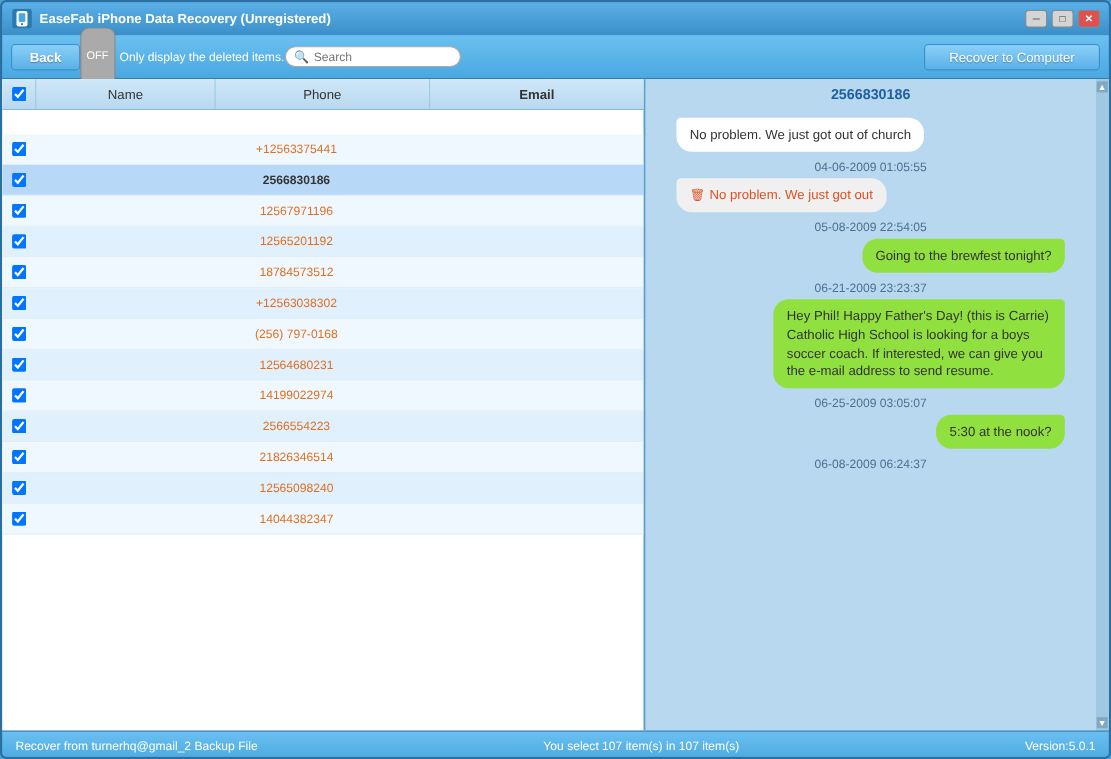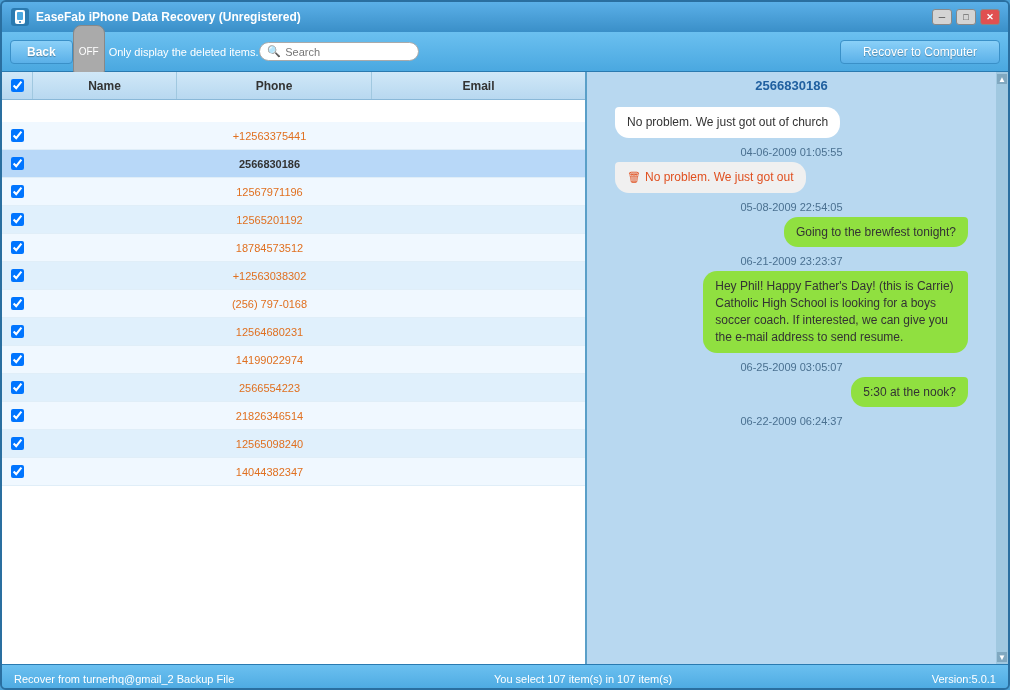--- a/index.html
+++ b/index.html
@@ -132,22 +132,22 @@
       flex-direction: column;
       background: white;
     }
     .table-header {
       display: flex;
       background: linear-gradient(to bottom, #d0e8f8, #b8d8f0);
       border-bottom: 1px solid #8ab8d8;
       height: 28px;
     }
     .col-check { width: 30px; display: flex; align-items: center; justify-content: center; }
-    .col-name { width: 145px; display: flex; align-items: center; justify-content: center; font-weight: bold; color: #333; border-left: 1px solid #a0c8e0; border-right: 1px solid #a0c8e0; }
-    .col-phone { width: 195px; display: flex; align-items: center; justify-content: center; font-weight: bold; color: #333; border-right: 1px solid #a0c8e0; }
+    .col-name { width: 164px; display: flex; align-items: center; justify-content: center; font-weight: normal; color: #333; border-left: 1px solid #a0c8e0; border-right: 1px solid #a0c8e0; }
+    .col-phone { width: 195px; display: flex; align-items: center; justify-content: center; font-weight: normal; color: #333; border-right: 1px solid #a0c8e0; }
     .col-email { flex: 1; display: flex; align-items: center; justify-content: center; font-weight: bold; color: #333; }
     .table-scroll {
       overflow-y: auto;
       flex: 1;
       margin-top: 22px;
     }
     .table-row {
       display: flex;
       align-items: center;
       height: 28px;
@@ -438,21 +438,21 @@
             <div class="chat-bubble outgoing">Going to the brewfest tonight?</div>
           </div>
           <div class="chat-timestamp">06-21-2009 23:23:37</div>
           <div class="chat-bubble-container outgoing">
             <div class="chat-bubble outgoing">Hey Phil! Happy Father's Day! (this is Carrie) Catholic High School is looking for a boys soccer coach. If interested, we can give you the e-mail address to send resume.</div>
           </div>
           <div class="chat-timestamp">06-25-2009 03:05:07</div>
           <div class="chat-bubble-container outgoing">
             <div class="chat-bubble outgoing">5:30 at the nook?</div>
           </div>
-          <div class="chat-timestamp">06-22-2009 06:24:37</div>
+          <div class="chat-timestamp">06-08-2009 06:24:37</div>
         </div>
     </div>
     <div class="right-scrollbar">
       <div class="scroll-arrow">▲</div>
       <div style="flex:1"></div>
       <div class="scroll-arrow">▼</div>
     </div>
   </div>
 </div>
 

